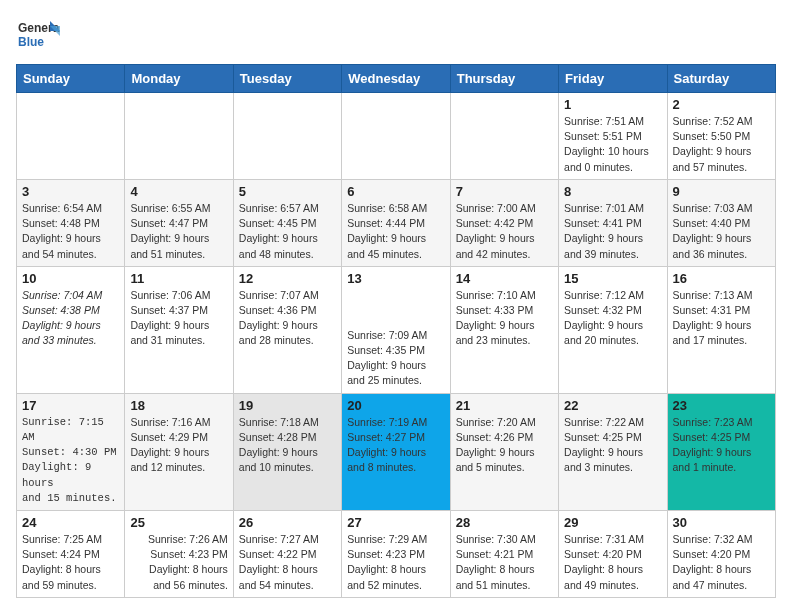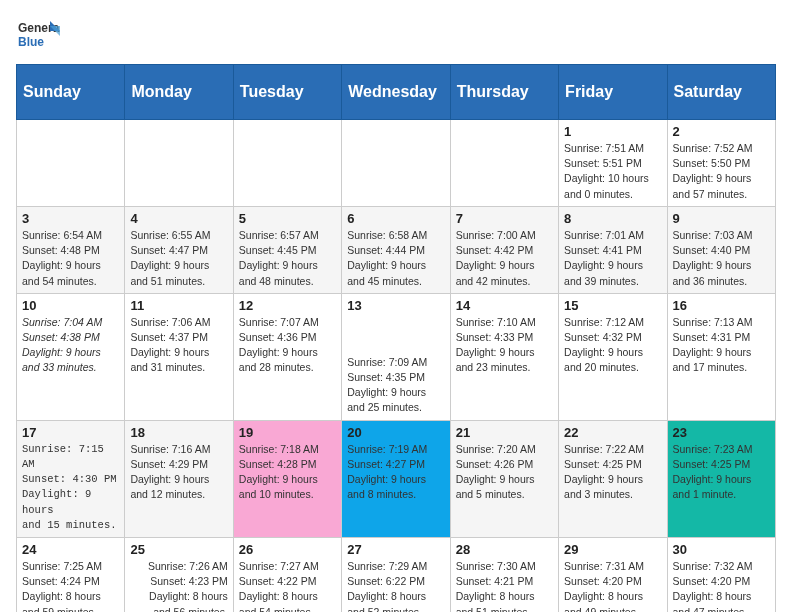--- a/index.html
+++ b/index.html
@@ -38,22 +38,22 @@
       color: #444;
     }
     .calendar {
       width: 100%;
       border-collapse: collapse;
     }
     .calendar th {
       background: #2a6db5;
       color: #fff;
       text-align: left;
-      padding: 18px 6px;
-      font-size: 16px;
+      padding: 6px 6px;
+      font-size: 13px;
       font-weight: bold;
       border: 1px solid #1a5a9a;
     }
     .calendar td {
       border: 1px solid #ccc;
       vertical-align: top;
       padding: 4px 5px;
       width: calc(100% / 7);
       min-height: 80px;
       background: #fff;
@@ -242,21 +242,21 @@
 Daylight: 9 hours
 and 15 minutes.</div>
           </td>
           <td style="background: rgb(245, 245, 245);">
             <span class="day-num">18</span>
             <div class="day-info" style="white-space: pre-line;">Sunrise: 7:16 AM
 Sunset: 4:29 PM
 Daylight: 9 hours
 and 12 minutes.</div>
           </td>
-          <td style="background: #f9a8d4;">
+          <td style="background: #e5e5e5;">
             <span class="day-num">19</span>
             <div class="day-info" style="white-space: pre-line;">Sunrise: 7:18 AM
 Sunset: 4:28 PM
 Daylight: 9 hours
 and 10 minutes.</div>
           </td>
           <td style="background: #0ea5e9;">
             <span class="day-num">20</span>
             <div class="day-info" style="white-space: pre-line;">Sunrise: 7:19 AM
 Sunset: 4:27 PM
@@ -303,21 +303,21 @@
           <td>
             <span class="day-num">26</span>
             <div class="day-info" style="white-space: pre-line;">Sunrise: 7:27 AM
 Sunset: 4:22 PM
 Daylight: 8 hours
 and 54 minutes.</div>
           </td>
           <td>
             <span class="day-num">27</span>
             <div class="day-info" style="white-space: pre-line;">Sunrise: 7:29 AM
-Sunset: 6:22 PM
+Sunset: 4:23 PM
 Daylight: 8 hours
 and 52 minutes.</div>
           </td>
           <td>
             <span class="day-num">28</span>
             <div class="day-info" style="white-space: pre-line;">Sunrise: 7:30 AM
 Sunset: 4:21 PM
 Daylight: 8 hours
 and 51 minutes.</div>
           </td>

